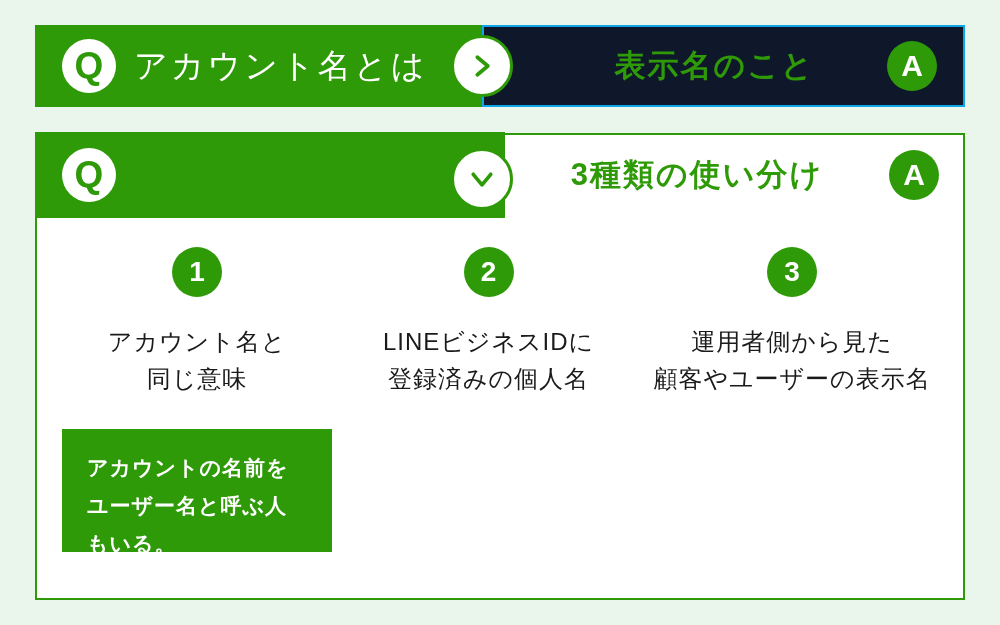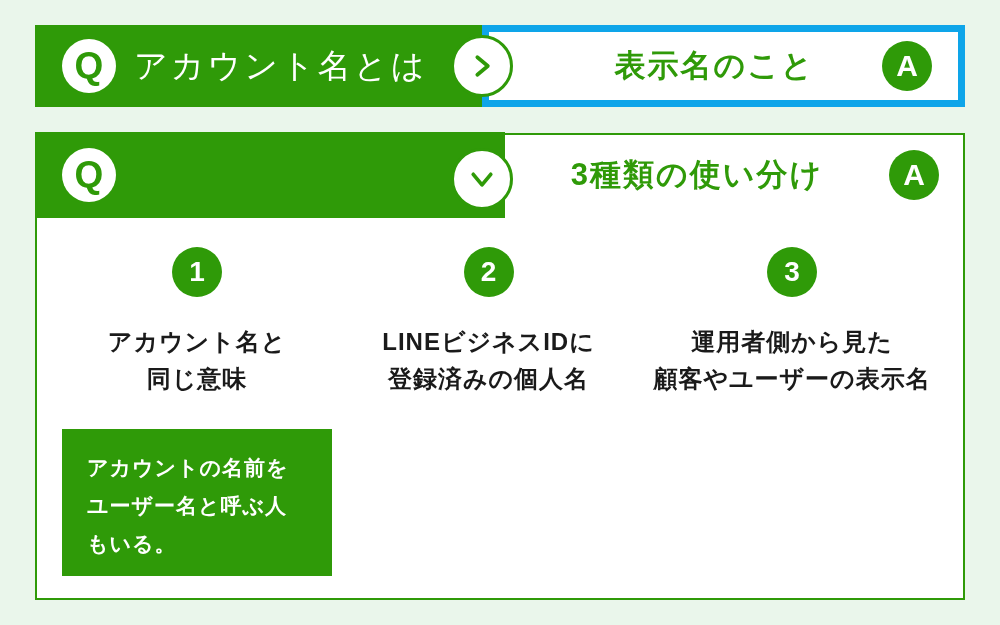--- a/index.html
+++ b/index.html
@@ -13,21 +13,21 @@
   .banner {
     position:absolute; left:35px; top:25px; width:930px; height:82px;
     display:flex;
   }
   .banner-left {
     width:447px; background:#2F9A08;
     display:flex; align-items:center;
     padding-left:27px; gap:18px; box-sizing:border-box;
   }
   .banner-right {
-    flex:1; background:#ffffff; border:7px solid #0ea5e9;
+    flex:1; background:#0f172a; border:2px solid #0ea5e9;
     display:flex; align-items:center; box-sizing:border-box;
     padding-left:58px;
   }
   .q-badge {
     width:54px; height:54px; border-radius:50%;
     background:#fff; color:#2F9A08;
     font-size:37px; font-weight:bold;
     display:flex; align-items:center; justify-content:center;
     flex:0 0 auto;
   }
@@ -79,30 +79,30 @@
   .col-2 { width:287px; flex:0 0 auto; }
   .col-3 { flex:1; }
   .num-circle {
     width:50px; height:50px; border-radius:50%;
     background:#2F9A08; color:#fff;
     font-size:28px; font-weight:bold;
     display:flex; align-items:center; justify-content:center;
   }
   .item-title {
     margin-top:26px;
-    font-size:24px; font-weight:bold; color:#1A1A1A;
+    font-size:24px; font-weight:normal; color:#1A1A1A;
     text-align:center; line-height:37px; letter-spacing:1px;
     white-space:pre;
   }
   .item-box {
     margin-top:32px; align-self:stretch;
     background:#2F9A08; color:#fff;
     font-size:21px; font-weight:bold;
     line-height:38px; letter-spacing:1px;
-    padding:20px 12px 0 25px; height:147px; box-sizing:border-box;
+    padding:20px 12px 0 25px; height:123px; box-sizing:border-box;
     white-space:pre;
   }
   svg { display:block; }
 </style>
 </head>
 <body>
 
 <div class="banner">
   <div class="banner-left">
     <div class="q-badge">

